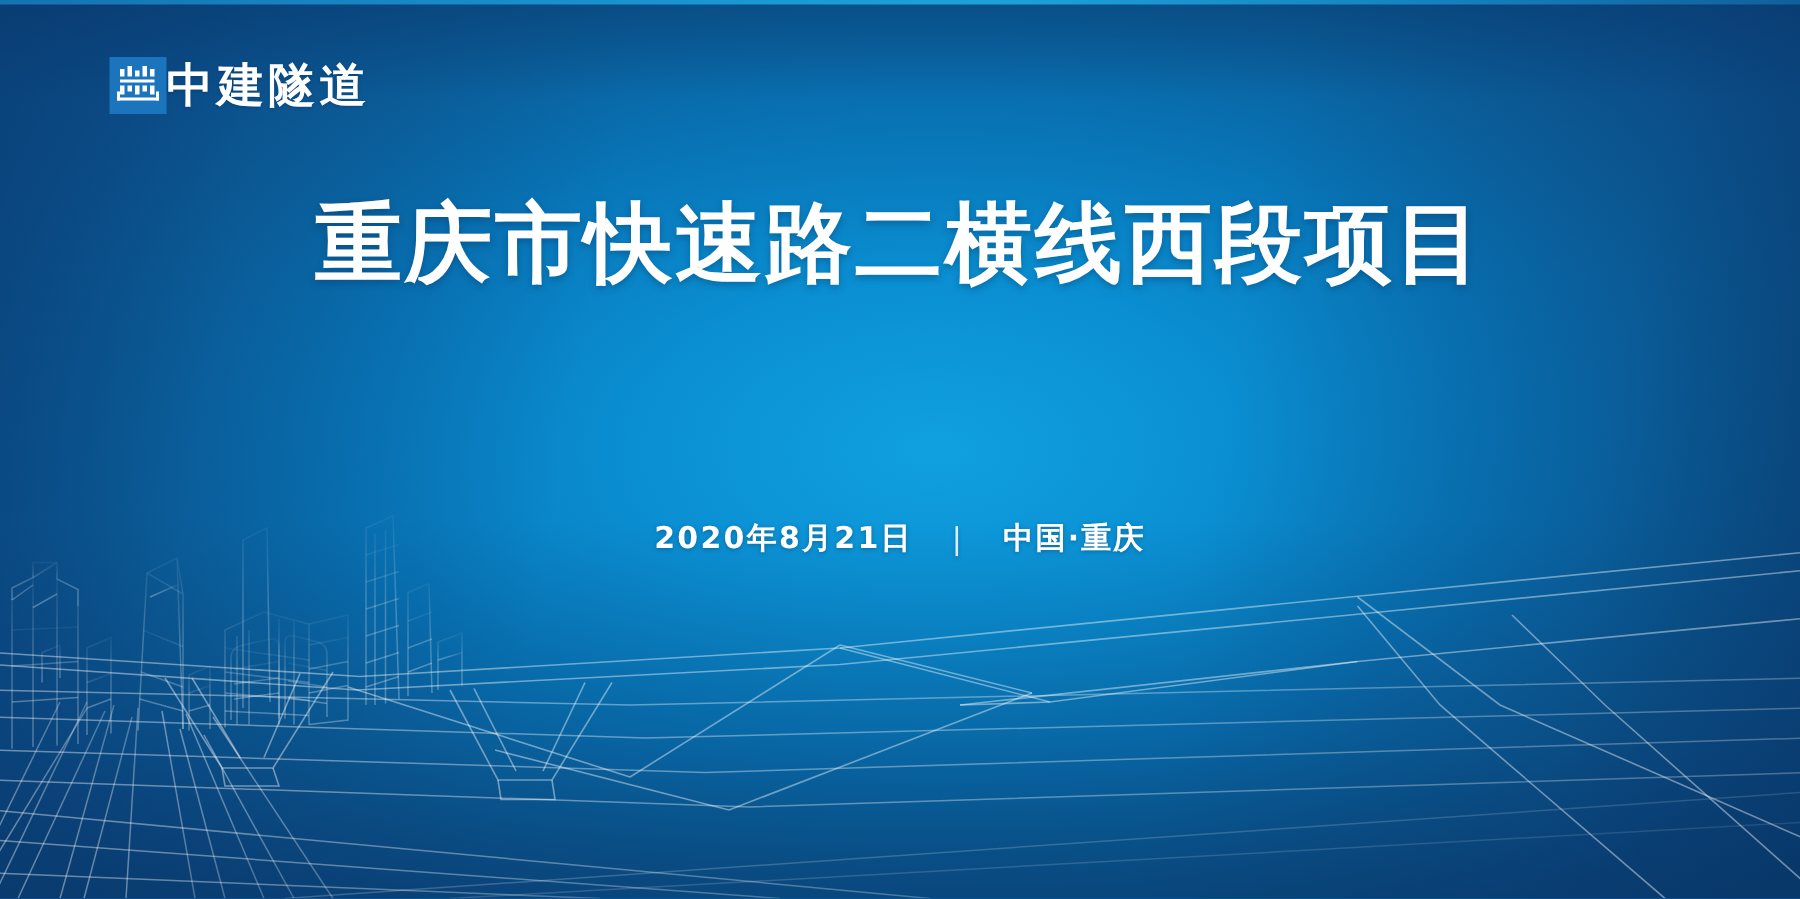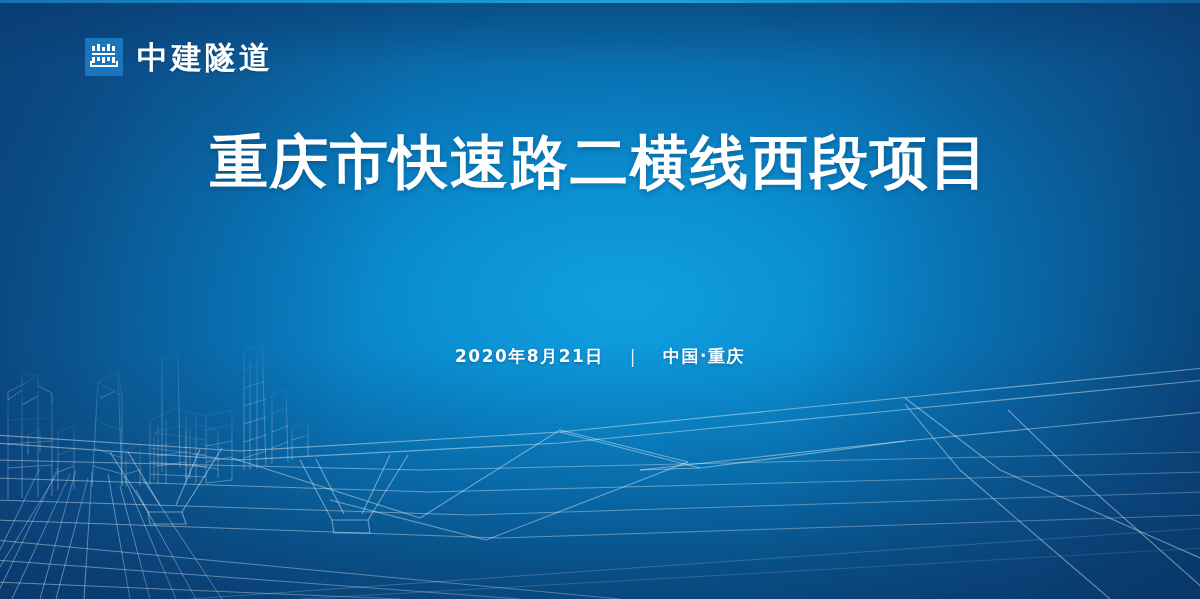--- a/index.html
+++ b/index.html
@@ -29,22 +29,22 @@
   .top-strip{
     position:absolute;left:0;top:0;width:1200px;height:3px;
     background:linear-gradient(90deg,#1676b4 0%,#1a9ad6 38%,#1fa6de 55%,#1585c2 80%,#12619c 100%);
     opacity:.95;
   }
   .art{position:absolute;inset:0;}
   .art svg{display:block;width:1200px;height:599px;}
 
   
   .logo{
-    position:absolute;left:56px;top:38px;
-    display:flex;align-items:center;gap:14px;padding-left:29px;
+    position:absolute;left:44px;top:38px;
+    display:flex;align-items:center;padding-left:29px;
   }
   .logo-mark{
     width:38px;height:38px;background:#1b75bc;
     display:flex;align-items:center;justify-content:center;
     flex:0 0 auto;
   }
   .logo-mark svg{display:block;}
   .logo-text{
     color:#ffffff;font-size:31px;font-weight:bold;
     letter-spacing:3px;line-height:1;white-space:nowrap;
@@ -62,21 +62,21 @@
     letter-spacing:2px;white-space:nowrap;
     font-family:"DejaVu Sans","Liberation Sans",sans-serif;
     text-shadow:0 2px 5px rgba(4,45,85,.35);
   }
   .meta{
     position:absolute;left:0;top:345px;width:1200px;text-align:center;
     white-space:nowrap;
   }
   .meta span{
     display:inline-block;vertical-align:middle;
-    color:#ffffff;font-size:17px;font-weight:bold;letter-spacing:1.5px;
+    color:#ffffff;font-size:20px;font-weight:bold;letter-spacing:1.5px;
     font-family:"DejaVu Sans","Liberation Sans",sans-serif;
     text-shadow:0 1px 3px rgba(4,45,85,.4);
   }
   .meta .sep{
     opacity:.85;padding:0 26px;font-weight:normal;
   }
 </style>
 </head>
 <body>
 

